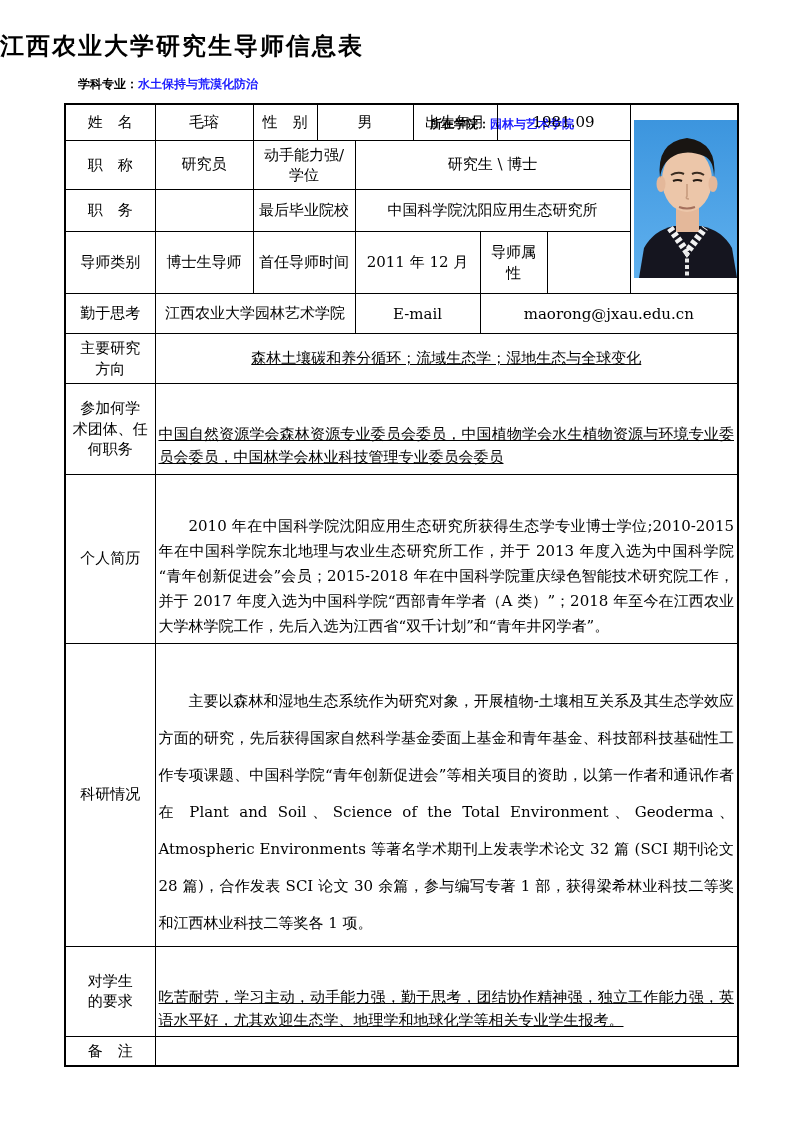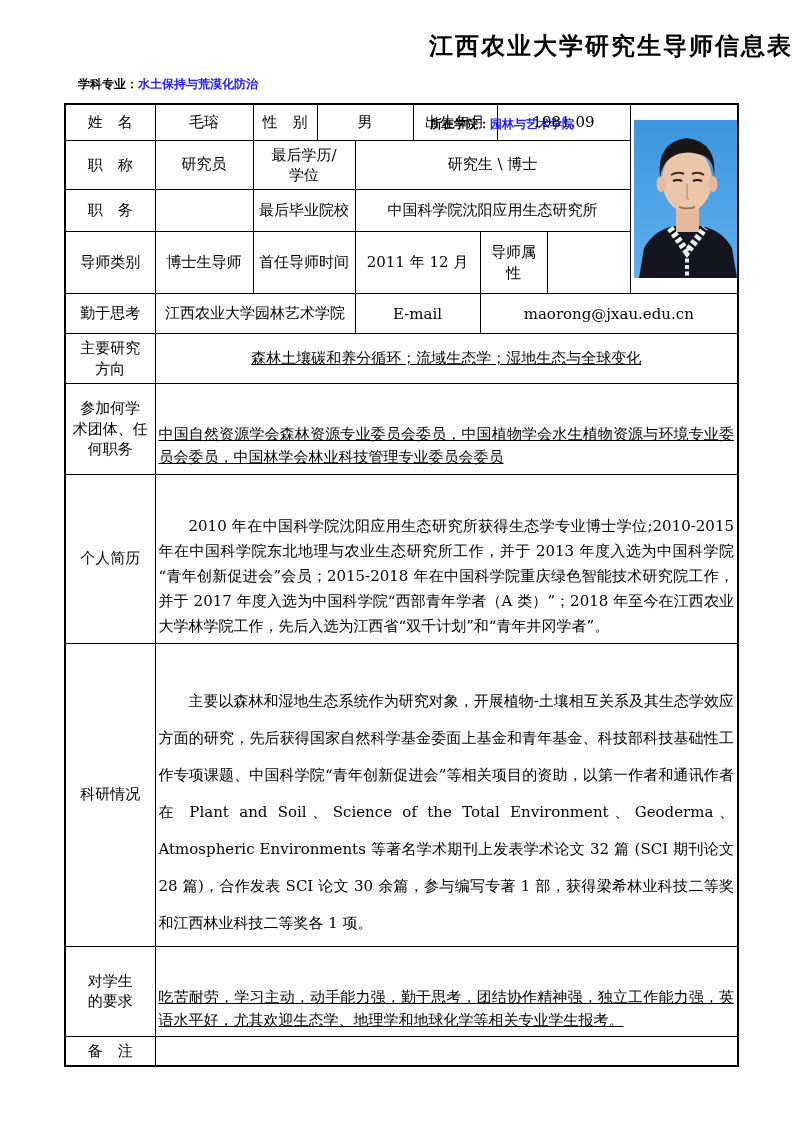--- a/index.html
+++ b/index.html
@@ -6,21 +6,21 @@
   html, body { background: #ffffff; }
   body {
     width: 793px; height: 1122px;
     font-family: "DejaVu Serif", "Liberation Serif", serif;
     color: #000;
   }
   .sheet { position: relative; width: 793px; height: 1122px; background: #fff; overflow: hidden; }
 
   .doc-title {
     position: absolute; top: 30px; left: 0; width: 100%;
-    text-align: right; font-size: 24px; font-weight: bold; letter-spacing: 2px;
+    text-align: left; font-size: 24px; font-weight: bold; letter-spacing: 2px;
   }
   .subheader { position: absolute; top: 76px; left: 0; width: 100%; height: 24px; font-size: 12px; font-weight: bold; }
   .subheader .grp { position: absolute; top: 0; white-space: nowrap; }
   .grp-major { left: 78px; }
   .grp-college { left: 430px; margin-top: 40px; }
   .accent { color: #1a1aff; }
 
   table.form {
     position: absolute; left: 64px; top: 103px;
     width: 673px; border-collapse: collapse; table-layout: fixed;
@@ -124,21 +124,21 @@
 
           <path d="M53 64 L53 76 Q51 79 55 79" stroke="#c79b7e" stroke-width="1.6" fill="none"></path>
           <path d="M45 87 Q53 90 61 87" stroke="#a5705c" stroke-width="2" fill="none"></path>
         </svg>
       </td>
     </tr>
 
     <tr class="h2">
       <td class="lbl">职　称</td>
       <td>研究员</td>
-      <td class="lbl" colspan="2">最后学历/
+      <td class="lbl" colspan="2">动手能力强/
 学位</td>
       <td colspan="5">研究生 \ 博士</td>
     </tr>
 
     <tr class="h3">
       <td class="lbl">职　务</td>
       <td></td>
       <td colspan="2">最后毕业院校</td>
       <td colspan="5">中国科学院沈阳应用生态研究所</td>
     </tr>

